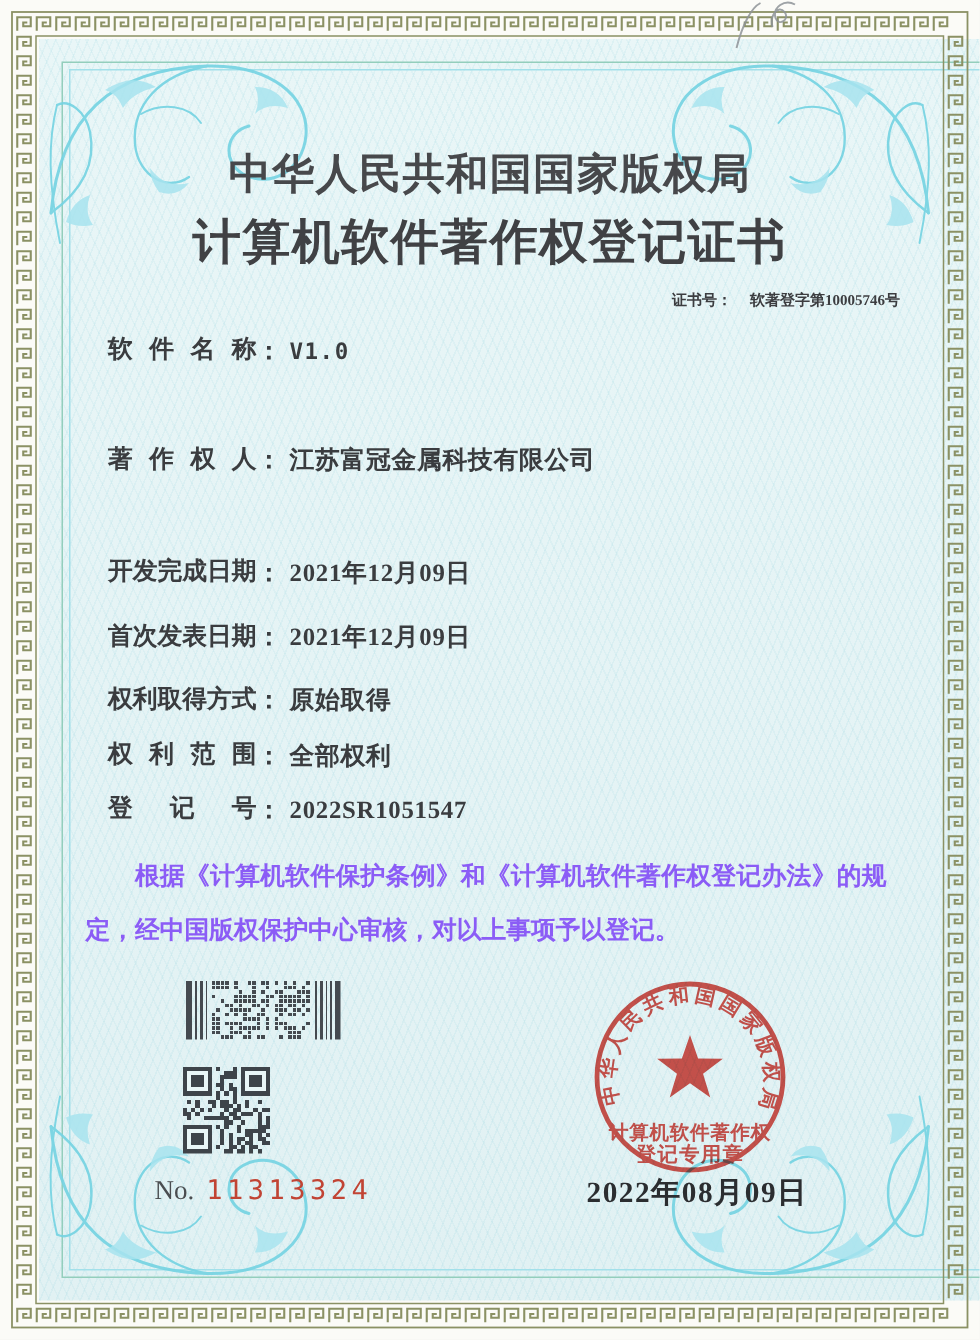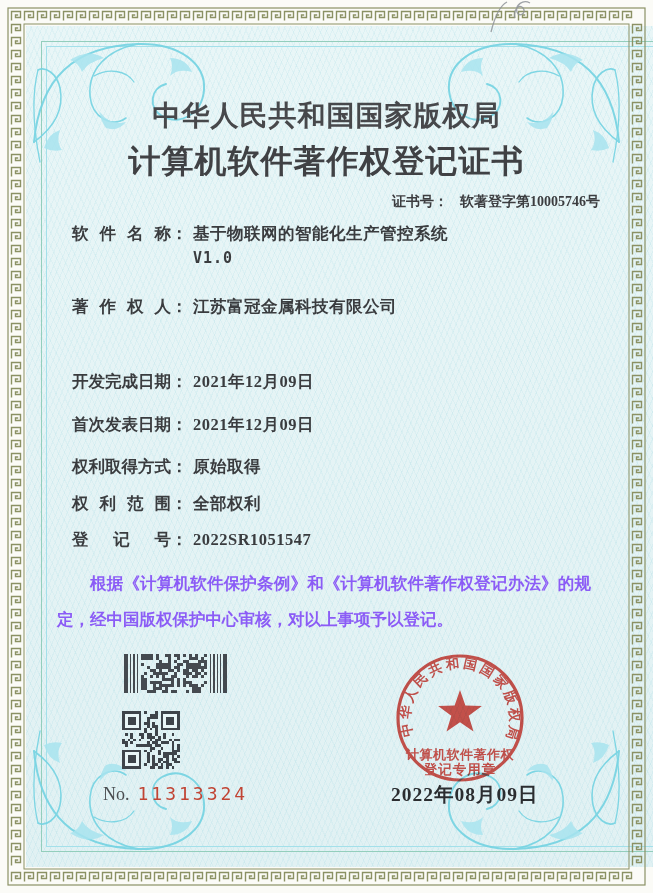--- a/index.html
+++ b/index.html
@@ -19,24 +19,24 @@
     z-index:0;
   }
   .frame1{position:absolute;left:41px;top:41px;right:41px;bottom:41px;border:1px solid #93cebc;z-index:1;}
   .frame2{position:absolute;left:46px;top:46px;right:46px;bottom:46px;border:1px solid #a3e0ea;z-index:1;}
   #decor{position:absolute;left:0;top:0;z-index:2;}
   .content{position:absolute;left:0;top:0;width:653px;height:893px;z-index:3;color:#3a3c3f;}
   .issuer{position:absolute;left:0;top:97px;width:653px;text-align:center;
     font-size:28px;font-weight:700;letter-spacing:1px;color:#47484b;}
   .doctitle{position:absolute;left:0;top:140px;width:653px;text-align:center;
     font-size:32px;font-weight:700;letter-spacing:1px;color:#404144;}
-  .certno{position:absolute;top:193px;right:53px;font-size:14px;font-weight:700;color:#3c3d40;}
+  .certno{position:absolute;top:193px;right:53px;font-size:10px;font-weight:700;color:#3c3d40;}
   .certno .v{margin-left:12px;}
   .row{position:absolute;left:72px;width:540px;font-size:16.5px;font-weight:600;line-height:24px;}
-  .flabel{display:inline-block;width:99px;text-align:justify;text-align-last:justify;vertical-align:top;}
+  .flabel{display:inline-block;width:99px;text-align:justify;text-align-last:justify;vertical-align:top;font-family:Liberation Mono, monospace;}
   .fcolon{display:inline-block;vertical-align:top;}
   .fvalue{position:absolute;left:121px;top:0;width:400px;letter-spacing:0.5px;}
   .r1{top:222px;} .r2{top:295px;} .r3{top:370px;} .r4{top:413px;}
   .r5{top:455px;} .r6{top:492px;} .r7{top:528px;}
   .vline3{font-size:15px;font-family:"DejaVu Sans Mono", monospace;letter-spacing:1px;}
   .statement{position:absolute;left:57px;top:566px;width:534px;font-size:16.5px;font-weight:600;
     line-height:36px;text-align:justify;text-indent:2em;color:#8b5cf6;}
   .barcode{position:absolute;left:124px;top:654px;z-index:3;}
   .qrcode{position:absolute;left:122px;top:711px;z-index:3;}
   .serial{position:absolute;left:103px;top:783px;z-index:3;font-size:18px;color:#4a4d50;}
@@ -315,21 +315,20 @@
     <div class="issuer">中华人民共和国国家版权局</div>
     <div class="doctitle">计算机软件著作权登记证书</div>
 
     <div class="certno">
       <span>证书号：</span><span class="v">软著登字第10005746号</span>
     </div>
 
     <div class="row r1">
       <span class="flabel">软件名称</span><span class="fcolon">：</span>
       <div class="fvalue">
-        <div>基于物联网的智能化生产管控系统</div>
         <div class="vline3">V1.0</div>
       </div>
     </div>
 
     <div class="row r2">
       <span class="flabel">著作权人</span><span class="fcolon">：</span>
       <div class="fvalue">江苏富冠金属科技有限公司</div>
     </div>
 
     <div class="row r3">

